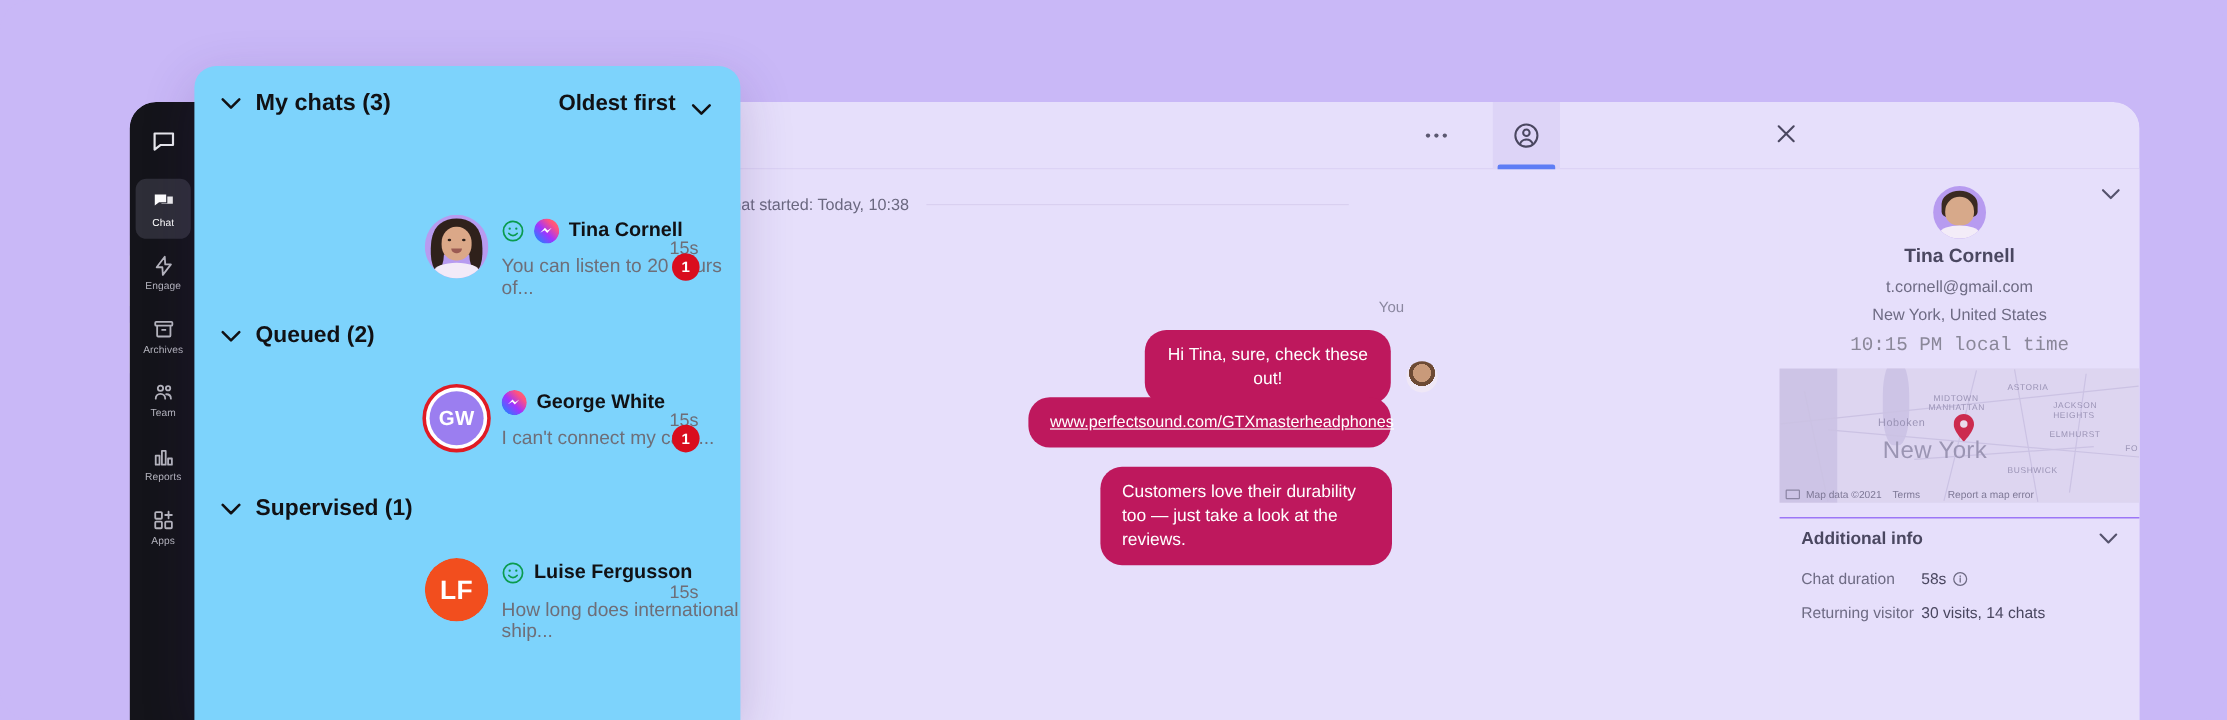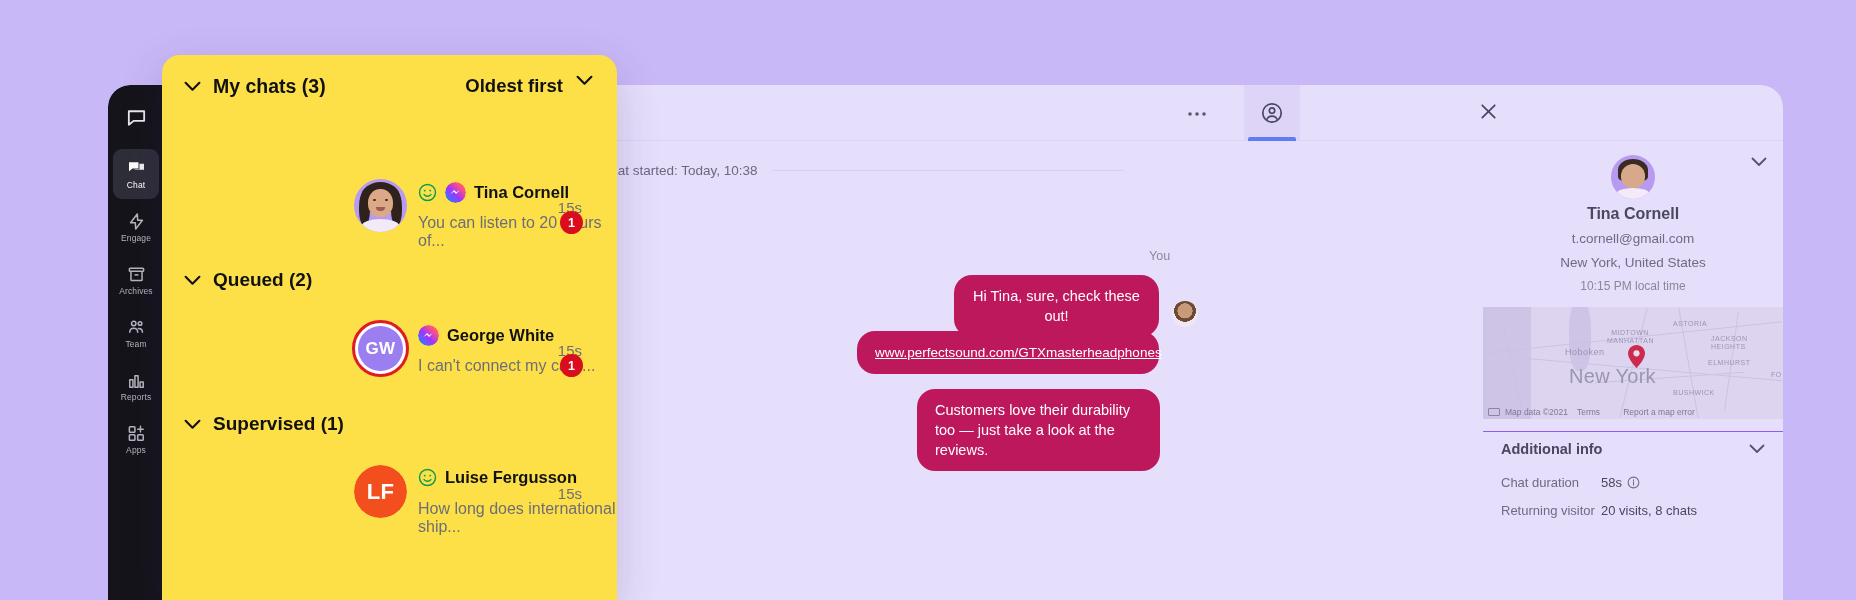--- a/index.html
+++ b/index.html
@@ -141,21 +141,21 @@
   #contact-name {
     position: absolute; top: 64px; width: 100%; text-align: center;
     font-size: 16px; font-weight: bold; color: #4a4760;
   }
   .contact-meta {
     position: absolute; width: 100%; text-align: center;
     font-size: 13.5px; color: #6e6b84;
   }
   #contact-email { top: 90px; }
   #contact-location { top: 114px; }
-  #contact-localtime { top: 138px; font-size: 12px; color: #8a8799; }
+  #contact-localtime { top: 138px; font-size: 16px; color: #8a8799; font-family: Liberation Mono, monospace; }
 
   
   #map {
     position: absolute; left: 0; top: 166px; width: 300px; height: 112px;
     background: #ddd5f0; overflow: hidden;
   }
   .map-label {
     position: absolute; color: #9a93b5; font-size: 7px;
     letter-spacing: .5px; white-space: nowrap;
   }
@@ -189,35 +189,35 @@
   }
   .addl-row .k { width: 100px; }
   .addl-row .v { color: #4a4760; display: flex; align-items: center; gap: 5px; }
   #addl-row-1 { top: 334px; }
   #addl-row-2 { top: 362px; }
 
   
   #chat-list {
     position: absolute; left: 162px; top: 55px;
     width: 455px; height: 545px;
-    background: #fde047;
+    background: #7dd3fc;
     border-radius: 18px 18px 0 0;
     box-shadow: 0 14px 44px rgba(60,30,110,.20);
     z-index: 20;
     overflow: hidden;
   }
   #list-header {
     position: absolute; left: 0; top: 0; width: 100%; height: 62px;
     display: flex; align-items: center; justify-content: space-between;
     padding: 0 24px 0 22px;
   }
   .grp-title { display: flex; align-items: center; gap: 12px; }
   .grp-title .t { font-size: 19.5px; font-weight: bold; color: #111114; }
   #sort-control {
-    display: flex; align-items: flex-start; gap: 13px; cursor: pointer;
+    display: flex; align-items: flex-end; gap: 13px; cursor: pointer;
   }
   #sort-label { font-size: 18.5px; font-weight: bold; color: #111114; }
 
   .section-head {
     position: absolute; left: 22px;
     display: flex; align-items: center; gap: 12px;
   }
   .section-head .t { font-size: 19px; font-weight: bold; color: #111114; }
   #sec-queued { top: 214px; }
   #sec-supervised { top: 358px; }
@@ -461,21 +461,21 @@
           <span class="v">
             <span>58s</span>
             <svg width="13" height="13" viewBox="0 0 16 16" fill="none" stroke="#6e6b84" stroke-width="1.3">
                 <circle cx="8" cy="8" r="6.6"></circle>
                 <path d="M8 7.2v4M8 4.7v.9" stroke-linecap="round"></path>
               </svg>
           </span>
         </div>
         <div class="addl-row" id="addl-row-2">
           <span class="k">Returning visitor</span>
-          <span class="v">20 visits, 8 chats</span>
+          <span class="v">30 visits, 14 chats</span>
         </div>
       </aside>
     </div>
   </div>
 
   <section id="chat-list">
 
     <div id="list-header">
       <div class="grp-title">
         <svg class="chev" width="17" height="11" viewBox="0 0 16 10" fill="none" stroke="#111114" stroke-width="2" stroke-linecap="round" stroke-linejoin="round">

